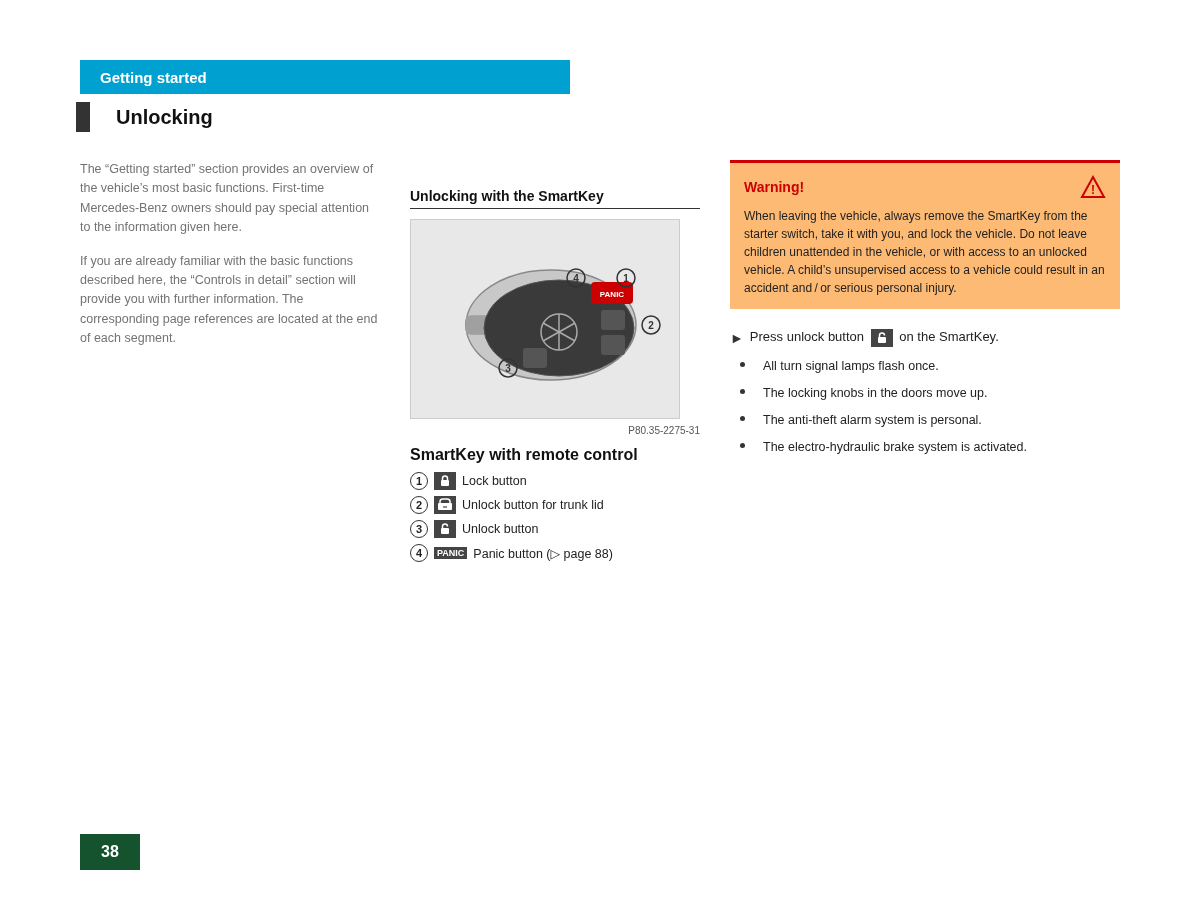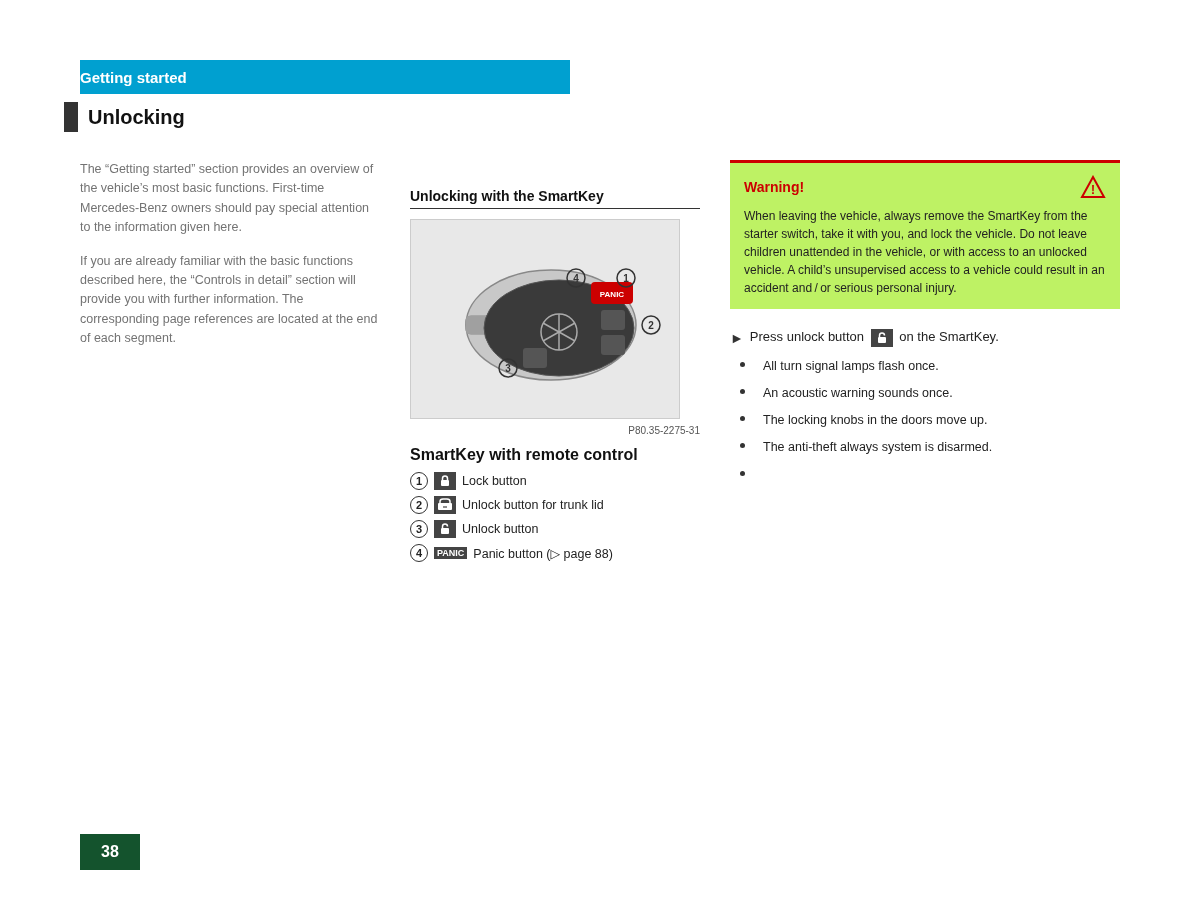--- a/index.html
+++ b/index.html
@@ -17,36 +17,36 @@
     
     .header-bar {
       position: absolute;
       top: 60px;
       left: 80px;
       width: 490px;
       height: 34px;
       background: #00a0d0;
       display: flex;
       align-items: center;
-      padding-left: 0;
+      padding-left: 20px;
     }
     .header-bar-title {
       color: #ffffff;
       font-weight: bold;
       font-size: 15px;
     }
 
     
     .section-title-row {
       position: absolute;
       top: 102px;
-      left: 64px;
-      display: flex;
-      align-items: center;
-      gap: 0;
+      left: 76px;
+      display: flex;
+      align-items: center;
+      gap: 16px;
     }
     .section-title-bar {
       width: 14px;
       height: 30px;
       background: #333;
       margin-right: 10px;
     }
     .section-title-text {
       font-size: 20px;
       font-weight: bold;
@@ -159,21 +159,21 @@
       flex-shrink: 0;
     }
 
     
     .right-col {
       flex: 1;
     }
 
     
     .warning-box {
-      background: #bef264;
+      background: #fdba74;
       border-top: 3px solid #cc0000;
       padding: 12px 14px;
       margin-bottom: 20px;
     }
     .warning-title {
       color: #cc0000;
       font-weight: bold;
       font-size: 14px;
       display: flex;
       align-items: center;
@@ -394,32 +394,29 @@
         </span>
       </div>
 
       <ul class="bullet-list">
         <li>
           <div class="bullet-dot"></div>
           <span>All turn signal lamps flash once.</span>
         </li>
         <li>
           <div class="bullet-dot"></div>
-          <span>An acoustic warning sounds once.</span>
-        </li>
-        <li>
-          <div class="bullet-dot"></div>
           <span>The locking knobs in the doors move up.</span>
         </li>
         <li>
           <div class="bullet-dot"></div>
-          <span>The anti-theft always system is disarmed.</span>
+          <span>The anti-theft alarm system is personal.</span>
         </li>
         <li>
           <div class="bullet-dot"></div>
+          <span>The electro-hydraulic brake system is activated.</span>
         </li>
       </ul>
     </div>
   </div>
 
 </div>
 
 <div class="page-number">
   <span class="page-number-text">38</span>
 </div>

